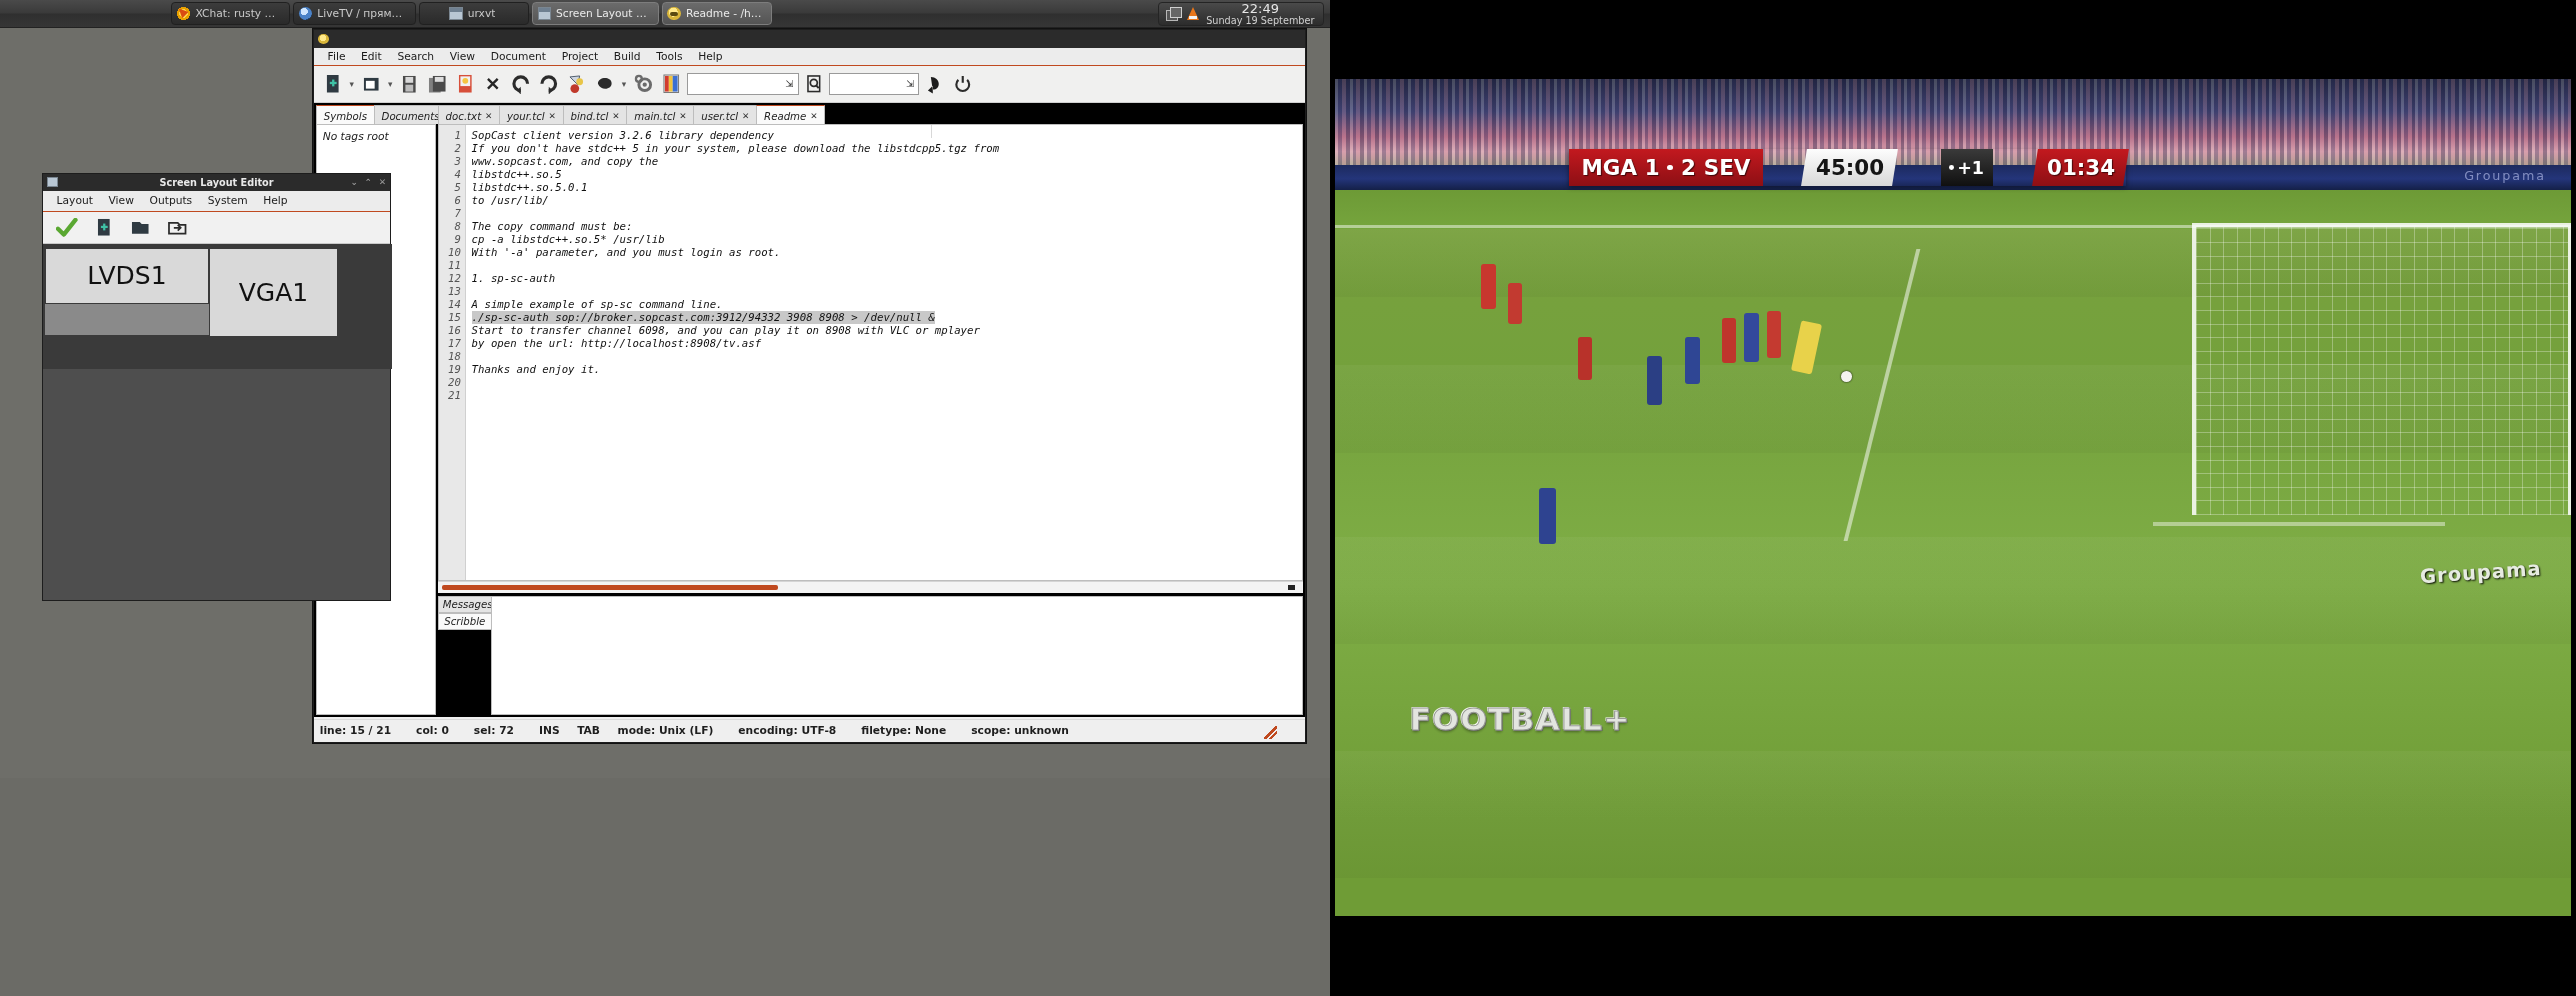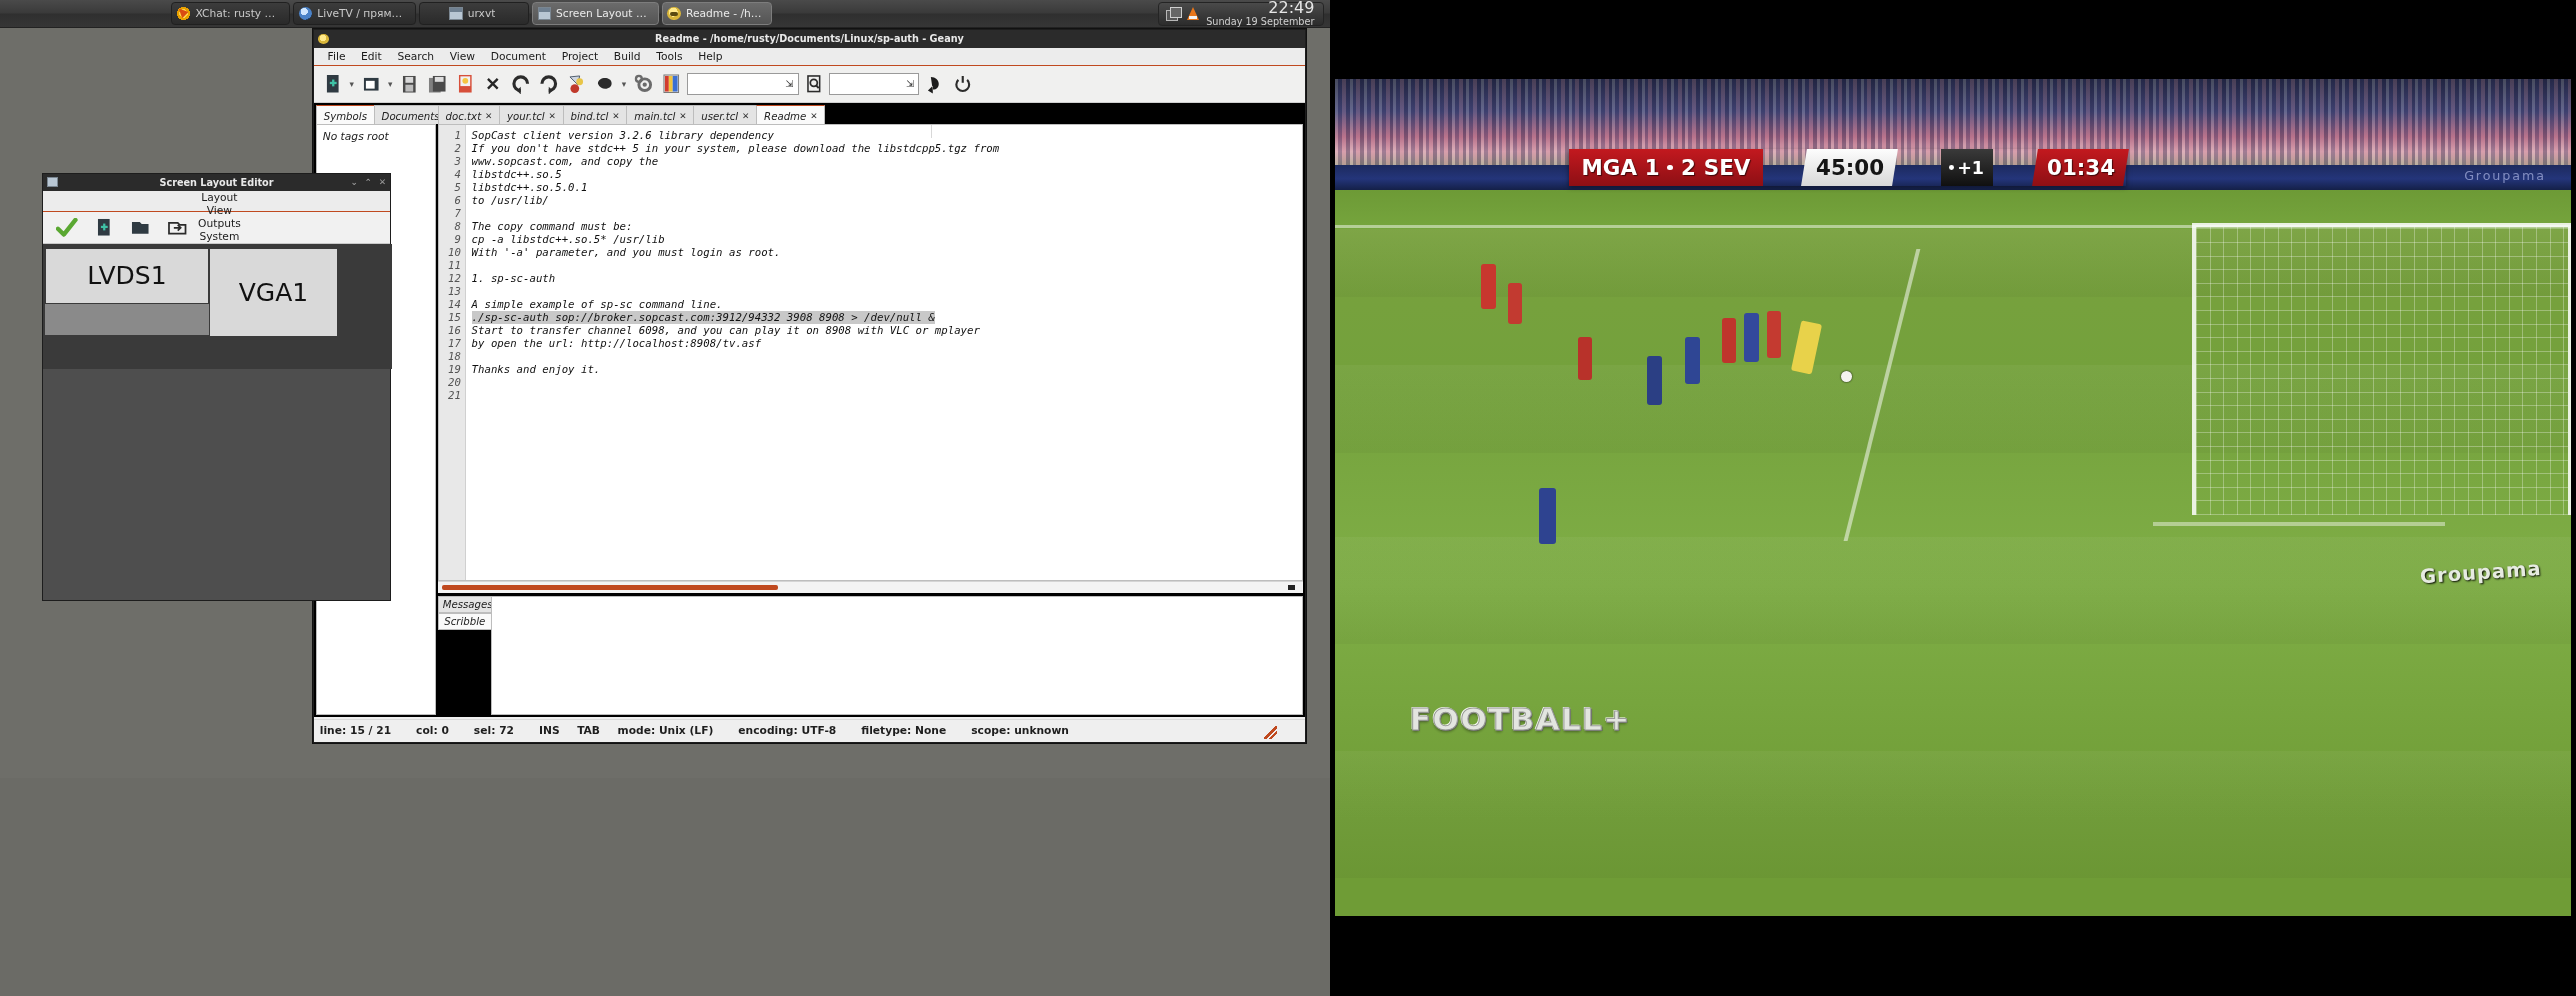--- a/index.html
+++ b/index.html
@@ -61,21 +61,21 @@
     background: linear-gradient(to bottom, #4a4a4a, #2c2c2c);
     border: 1px solid #242424; border-radius: 3.9px;
     padding: 0 8.8px 0 6.8px;
   }
   .tray-ico-wins { width: 14.6px; height: 13.6px; position: relative; }
   .tray-ico-wins::before{content:"";position:absolute;left:0;top:2.9px;width:9.7px;height:8.8px;border:1.5px solid #b7b7b7;background:#555;}
   .tray-ico-wins::after{content:"";position:absolute;left:3.9px;top:0;width:9.7px;height:8.8px;border:1.5px solid #cfcfcf;background:#666;}
   .tray-ico-vlc { width: 0; height: 0; border-left: 6.8px solid transparent; border-right: 6.8px solid transparent; border-bottom: 13.6px solid #e8761a; position: relative; }
   .tray-ico-vlc::after{content:"";position:absolute;left:-3.9px;top:8.8px;width:7.8px;height:2.9px;background:#f3f3f3;}
   .clock { text-align: center; line-height: 1.05; color: #e6e6e6; }
-  .clock .t { font-size: 16px; text-align: right; }
+  .clock .t { font-size: 13px; }
   .clock .d { font-size: 9.7px; color: #d0d0d0; }
 
   
   .win { position: absolute; background: #ececec; border: 1px solid #1d1d1d; }
   .titlebar {
     height: 16.6px; background: #2b2b2b; color: #e9e9e9;
     display: flex; align-items: center; position: relative;
     font-size: 9.7px; font-weight: bold;
     font-family: "DejaVu Sans", sans-serif;
   }
@@ -134,21 +134,21 @@
 
   .statusbar { position:absolute; left:0; right:0; bottom:0; height:23.4px; background:#efefef;
                display:flex; align-items:center; font-size:10.7px; color:#1e1e1e; padding-left:5.8px; gap:0; border-top:1px solid #d9d9d9;}
   .statusbar span { margin-right: 25px; white-space: nowrap; font-weight: bold; }
   .grip { position:absolute; right:2.9px; bottom:2.9px; width:13.6px; height:13.6px;
           background: linear-gradient(135deg, transparent 45%, #c0491f 45% 58%, transparent 58%, transparent 66%, #c0491f 66% 79%, transparent 79%); }
 
   
   #sle { left: 42px; top: 173px; width: 349px; height: 428px; background:#d8d8d8; }
   #sle .titlebar { height: 16.6px; }
-  #sle .menubar { border-bottom: 1.9px solid #c0491f; height: 21.4px; flex-direction: column; }
+  #sle .menubar { border-bottom: 1.9px solid #c0491f; height: 21.4px; }
   .sle-toolbar { height: 32px; background:#f1f1f1; display:flex; align-items:center; gap: 11.7px; padding-left: 11.7px; border-bottom:1px solid #c9c9c9;}
   .sle-canvas { position:absolute; left:0; right:0; top:70px; bottom:0; background:#4e4e4e; }
   .sle-strip { position:absolute; left:0; top:0; width:349px; height:125px; background:#3a3a3a; }
   .mon { position:absolute; background:#d9d9d9; border:1.9px solid #3a3a3a; display:flex; align-items:center; justify-content:center;
          font-size: 25px; color:#111; font-family:"DejaVu Sans", sans-serif; }
   .mon-shadow { position:absolute; background:#8a8a8a; }
 
   
   .video-screen { position:absolute; left:1330px; top:0; width:1246px; height:997px; background:#000; }
   .video-inner { position:absolute; left:4.9px; top:79px; width:1236px; height:837px; background:#000; overflow:hidden; }
@@ -244,21 +244,20 @@
         <span class="clock">
           <span class="t" style="display:block">22:49</span>
           <span class="d" style="display:block">Sunday 19 September</span>
         </span>
       </div>
     </div>
 
     <div class="win" id="geany">
       <div class="titlebar">
         <span class="tb-appicon geanyicon"></span>
-        <span class="title-text">Readme - /home/rusty/Documents/Linux/sp-auth - Geany</span>
       </div>
 
       <div class="menubar">
         <span class="mi">File</span>
         <span class="mi">Edit</span>
         <span class="mi">Search</span>
         <span class="mi">View</span>
         <span class="mi">Document</span>
         <span class="mi">Project</span>
         <span class="mi">Build</span>

